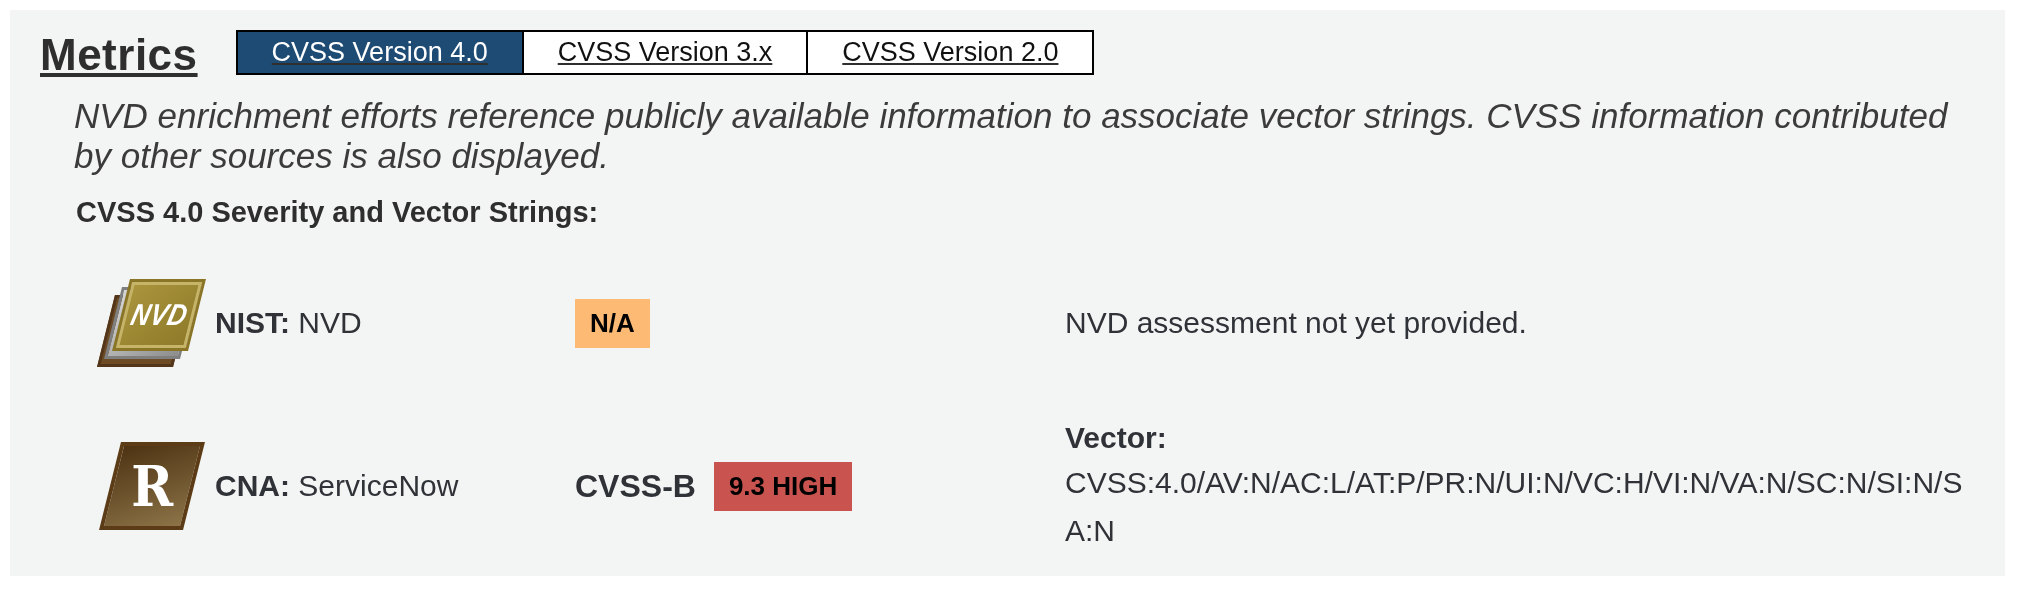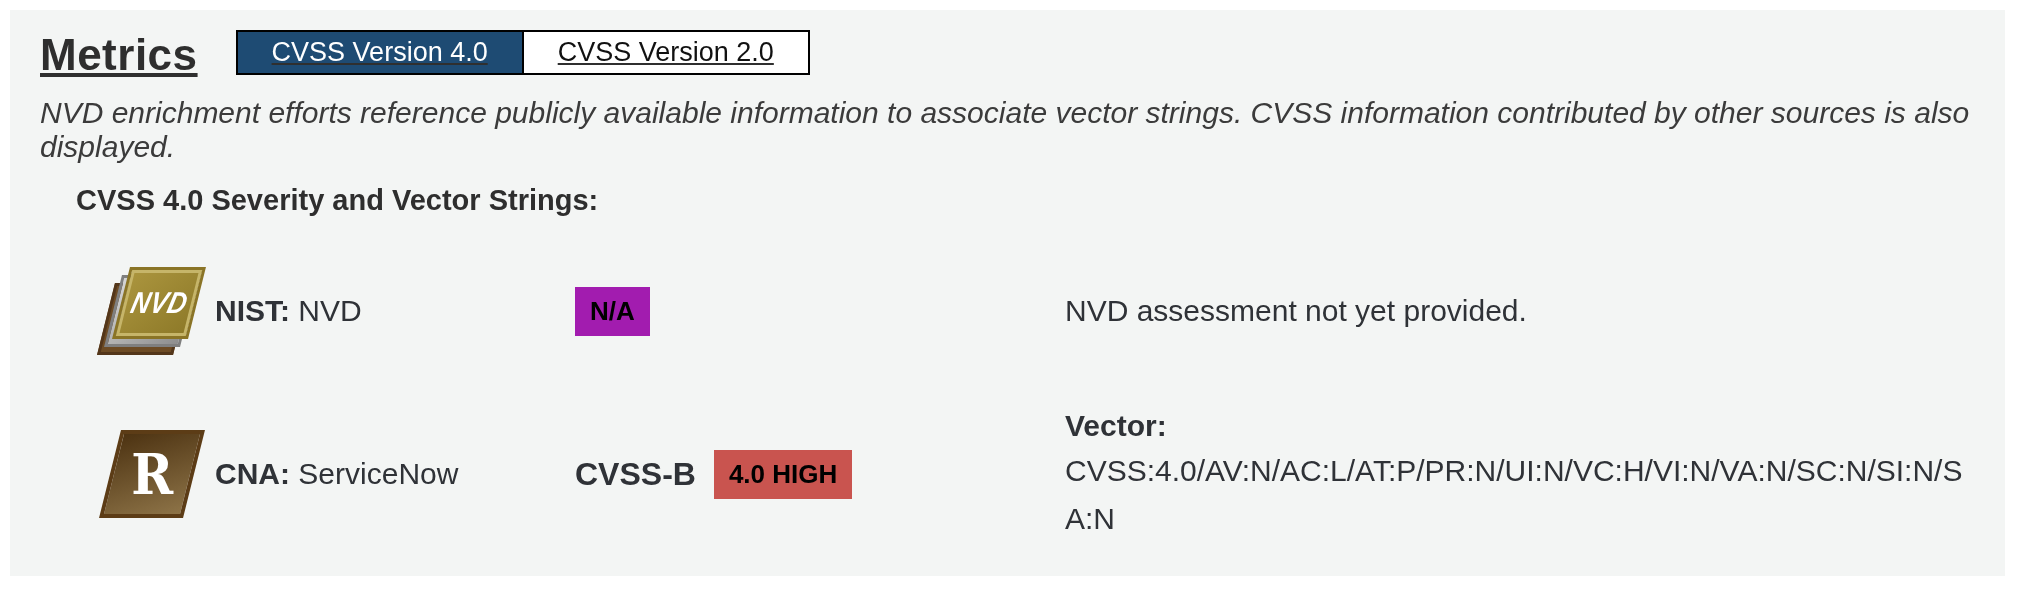--- a/index.html
+++ b/index.html
@@ -43,22 +43,23 @@
   }
   .tab:first-child { border-left: none; }
   .tab.active {
     background: #1e4b73;
     color: #ffffff;
   }
   
   .note {
     margin-top: 16px;
     font-style: italic;
-    font-size: 30px;
+    font-size: 35px;
     color: #3b3b3b;
+    margin-left: 34px;
   }
   .section-heading {
     margin: 20px 0 0 36px;
     font-size: 29px;
     font-weight: bold;
     color: #2e2e2e;
   }
   
   .metric-row {
     display: grid;
@@ -126,20 +127,21 @@
 </style>
 </head>
 <body>
 
 <div class="panel">
 
   <div class="header-row">
     <h1 class="page-title">Metrics</h1>
     <div class="tabs">
       <div class="tab active">CVSS Version 4.0</div>
+      <div class="tab">CVSS Version 3.x</div>
       <div class="tab">CVSS Version 2.0</div>
     </div>
   </div>
 
   <div class="note">NVD enrichment efforts reference publicly available information to associate vector strings. CVSS information contributed by other sources is also displayed.</div>
 
   <div class="section-heading">CVSS 4.0 Severity and Vector Strings:</div>
 
   <div class="metric-row row-nvd">
     <div class="icon-stack">
@@ -148,41 +150,41 @@
       <i class="layer layer-gold">
           <b>NVD</b>
         </i>
     </div>
     <div class="source-cell">
       <b>NIST:</b>
       <span>NVD</span>
     </div>
     <div class="severity-cell">
       <span class="severity-prefix"></span>
-      <span class="badge" style="background-color: #a21caf;">N/A</span>
+      <span class="badge" style="background-color: #fdba74;">N/A</span>
     </div>
     <div class="detail-col">
       
       <span>NVD assessment not yet provided.</span>
     </div>
   </div>
 
   <div class="metric-row">
     <div class="icon-r-wrap">
       <span class="icon-r">
           <b>R</b>
         </span>
     </div>
     <div class="source-cell">
       <b>CNA:</b>
       <span>ServiceNow</span>
     </div>
     <div class="severity-cell">
       <span class="severity-prefix">CVSS-B</span>
-      <span class="badge" style="background-color: rgb(201, 84, 79);">4.0 HIGH</span>
+      <span class="badge" style="background-color: rgb(201, 84, 79);">9.3 HIGH</span>
     </div>
     <div class="detail-col">
       <div class="detail-label">Vector:</div>
       <div class="vector-text">CVSS:4.0/AV:N/AC:L/AT:P/PR:N/UI:N/VC:H/VI:N/VA:N/SC:N/SI:N/SA:N</div>
     </div>
   </div>
 
 </div>
 
 </body></html>

